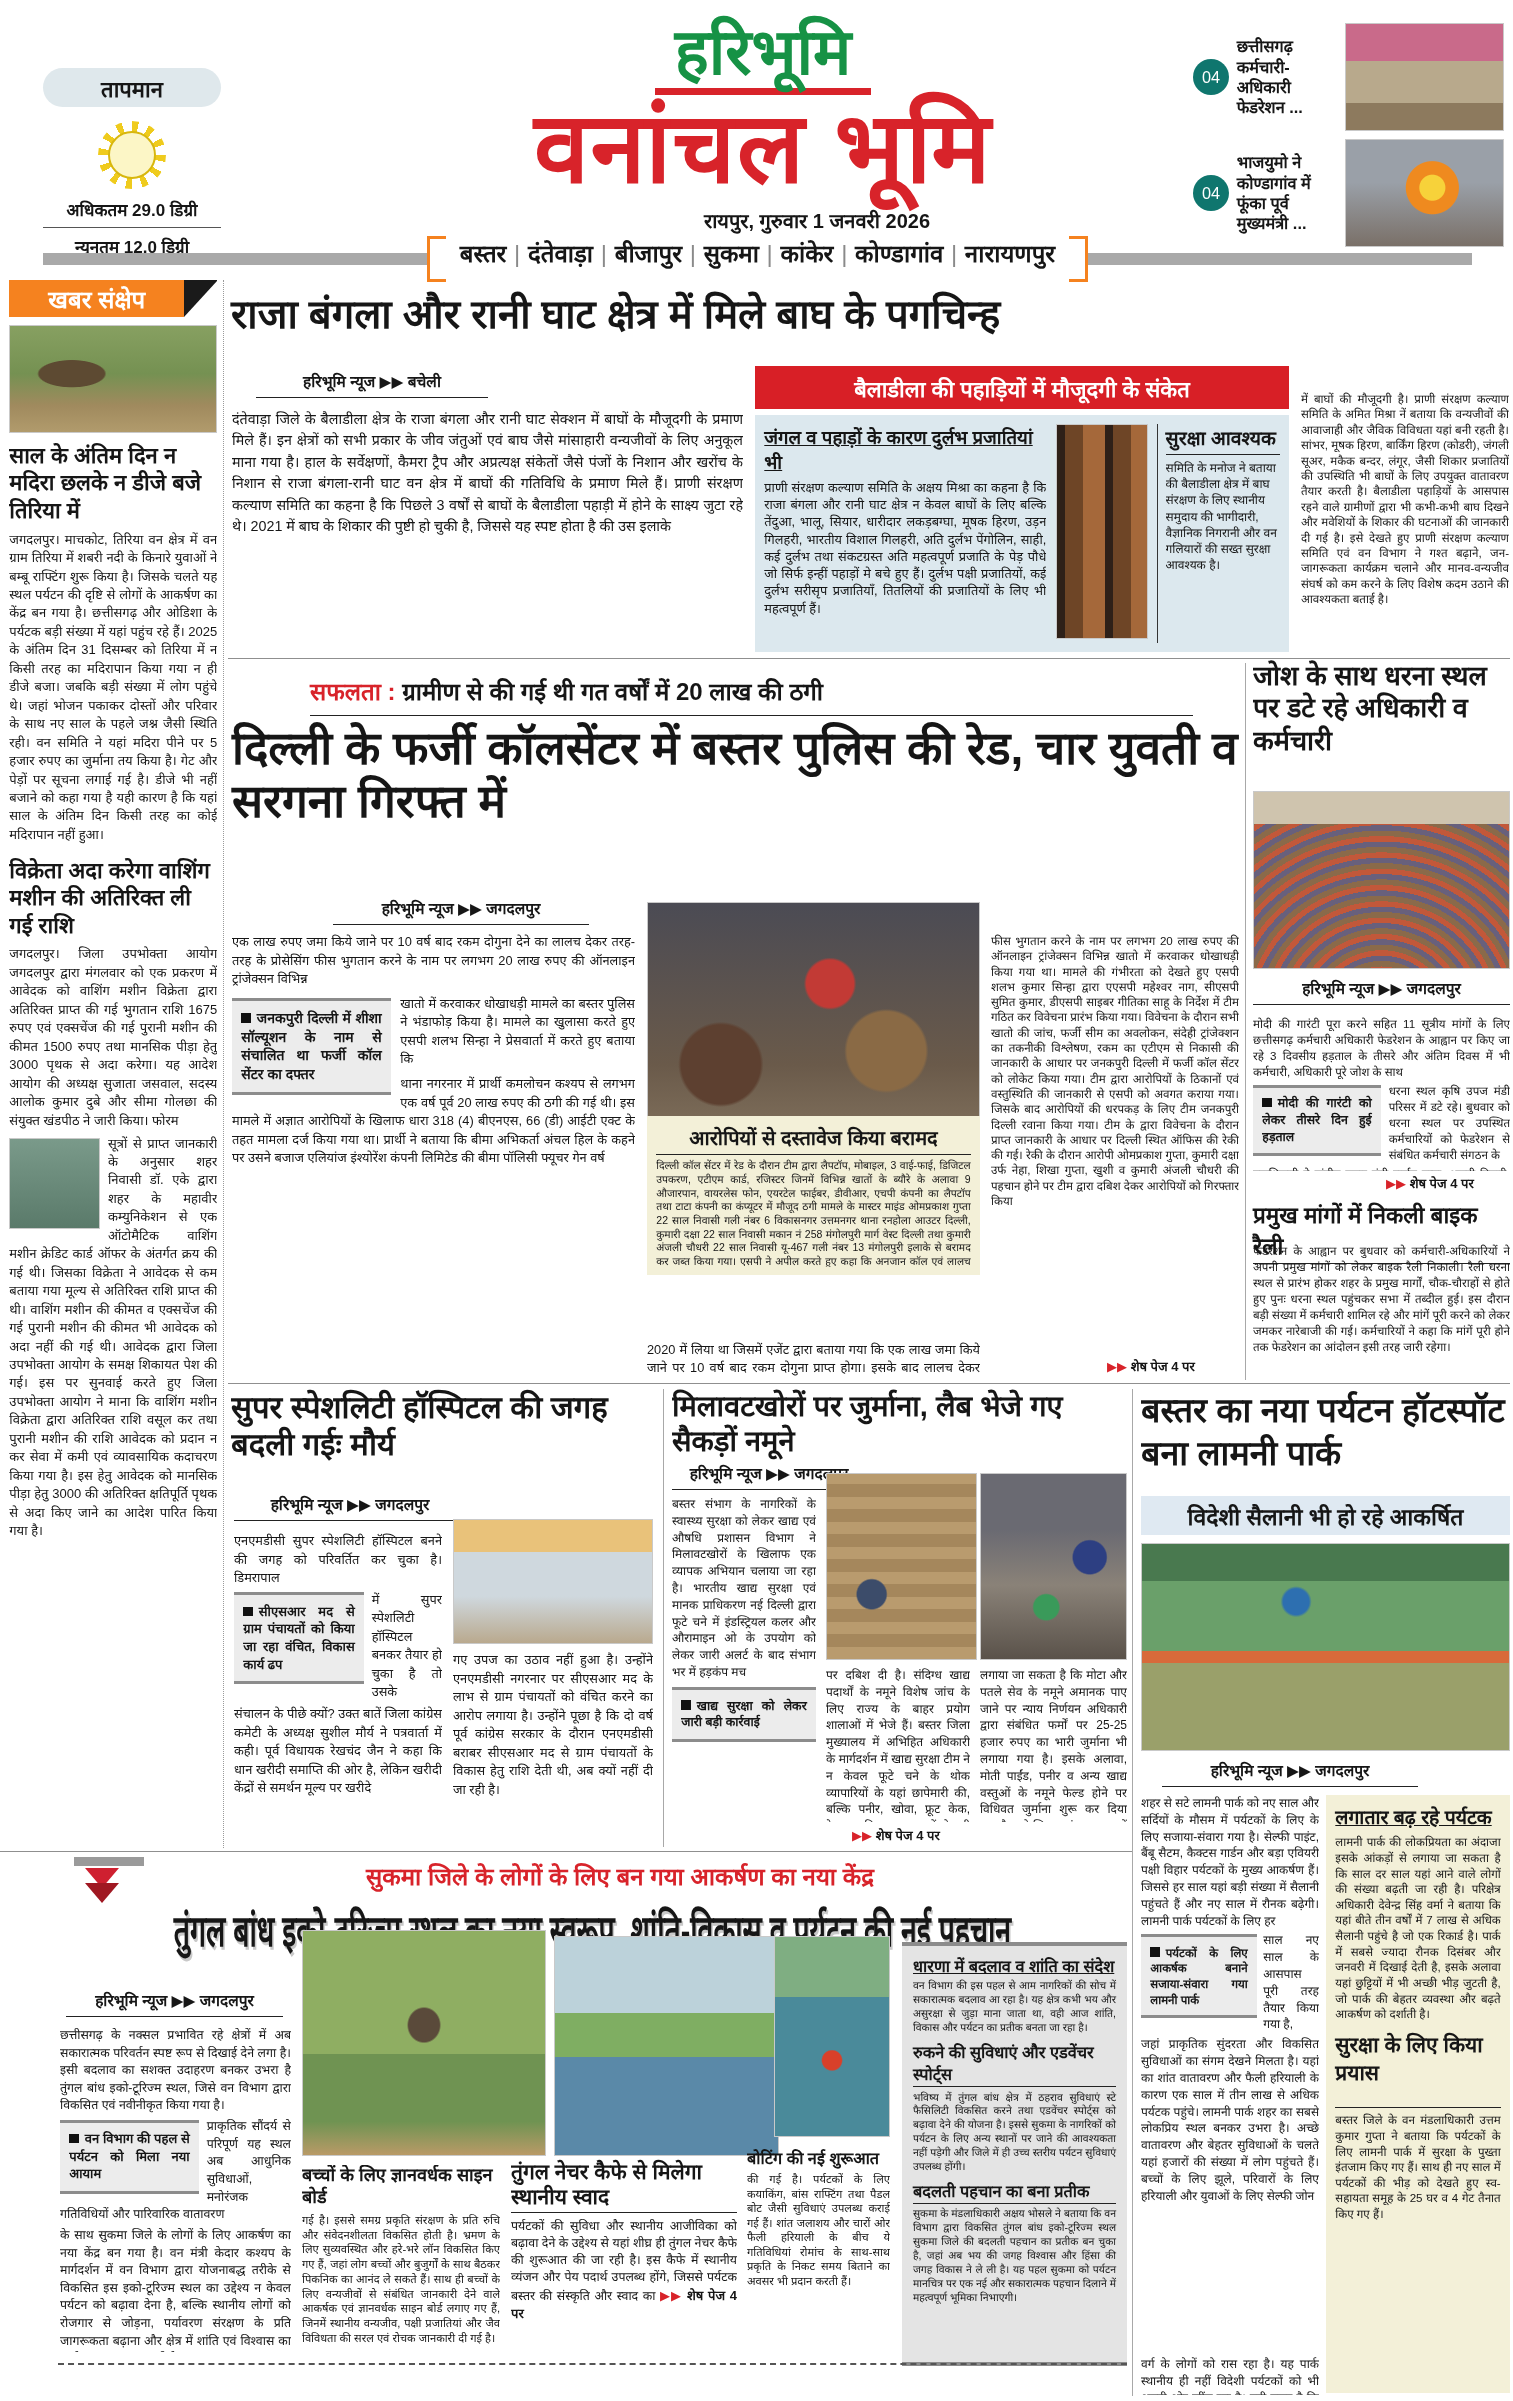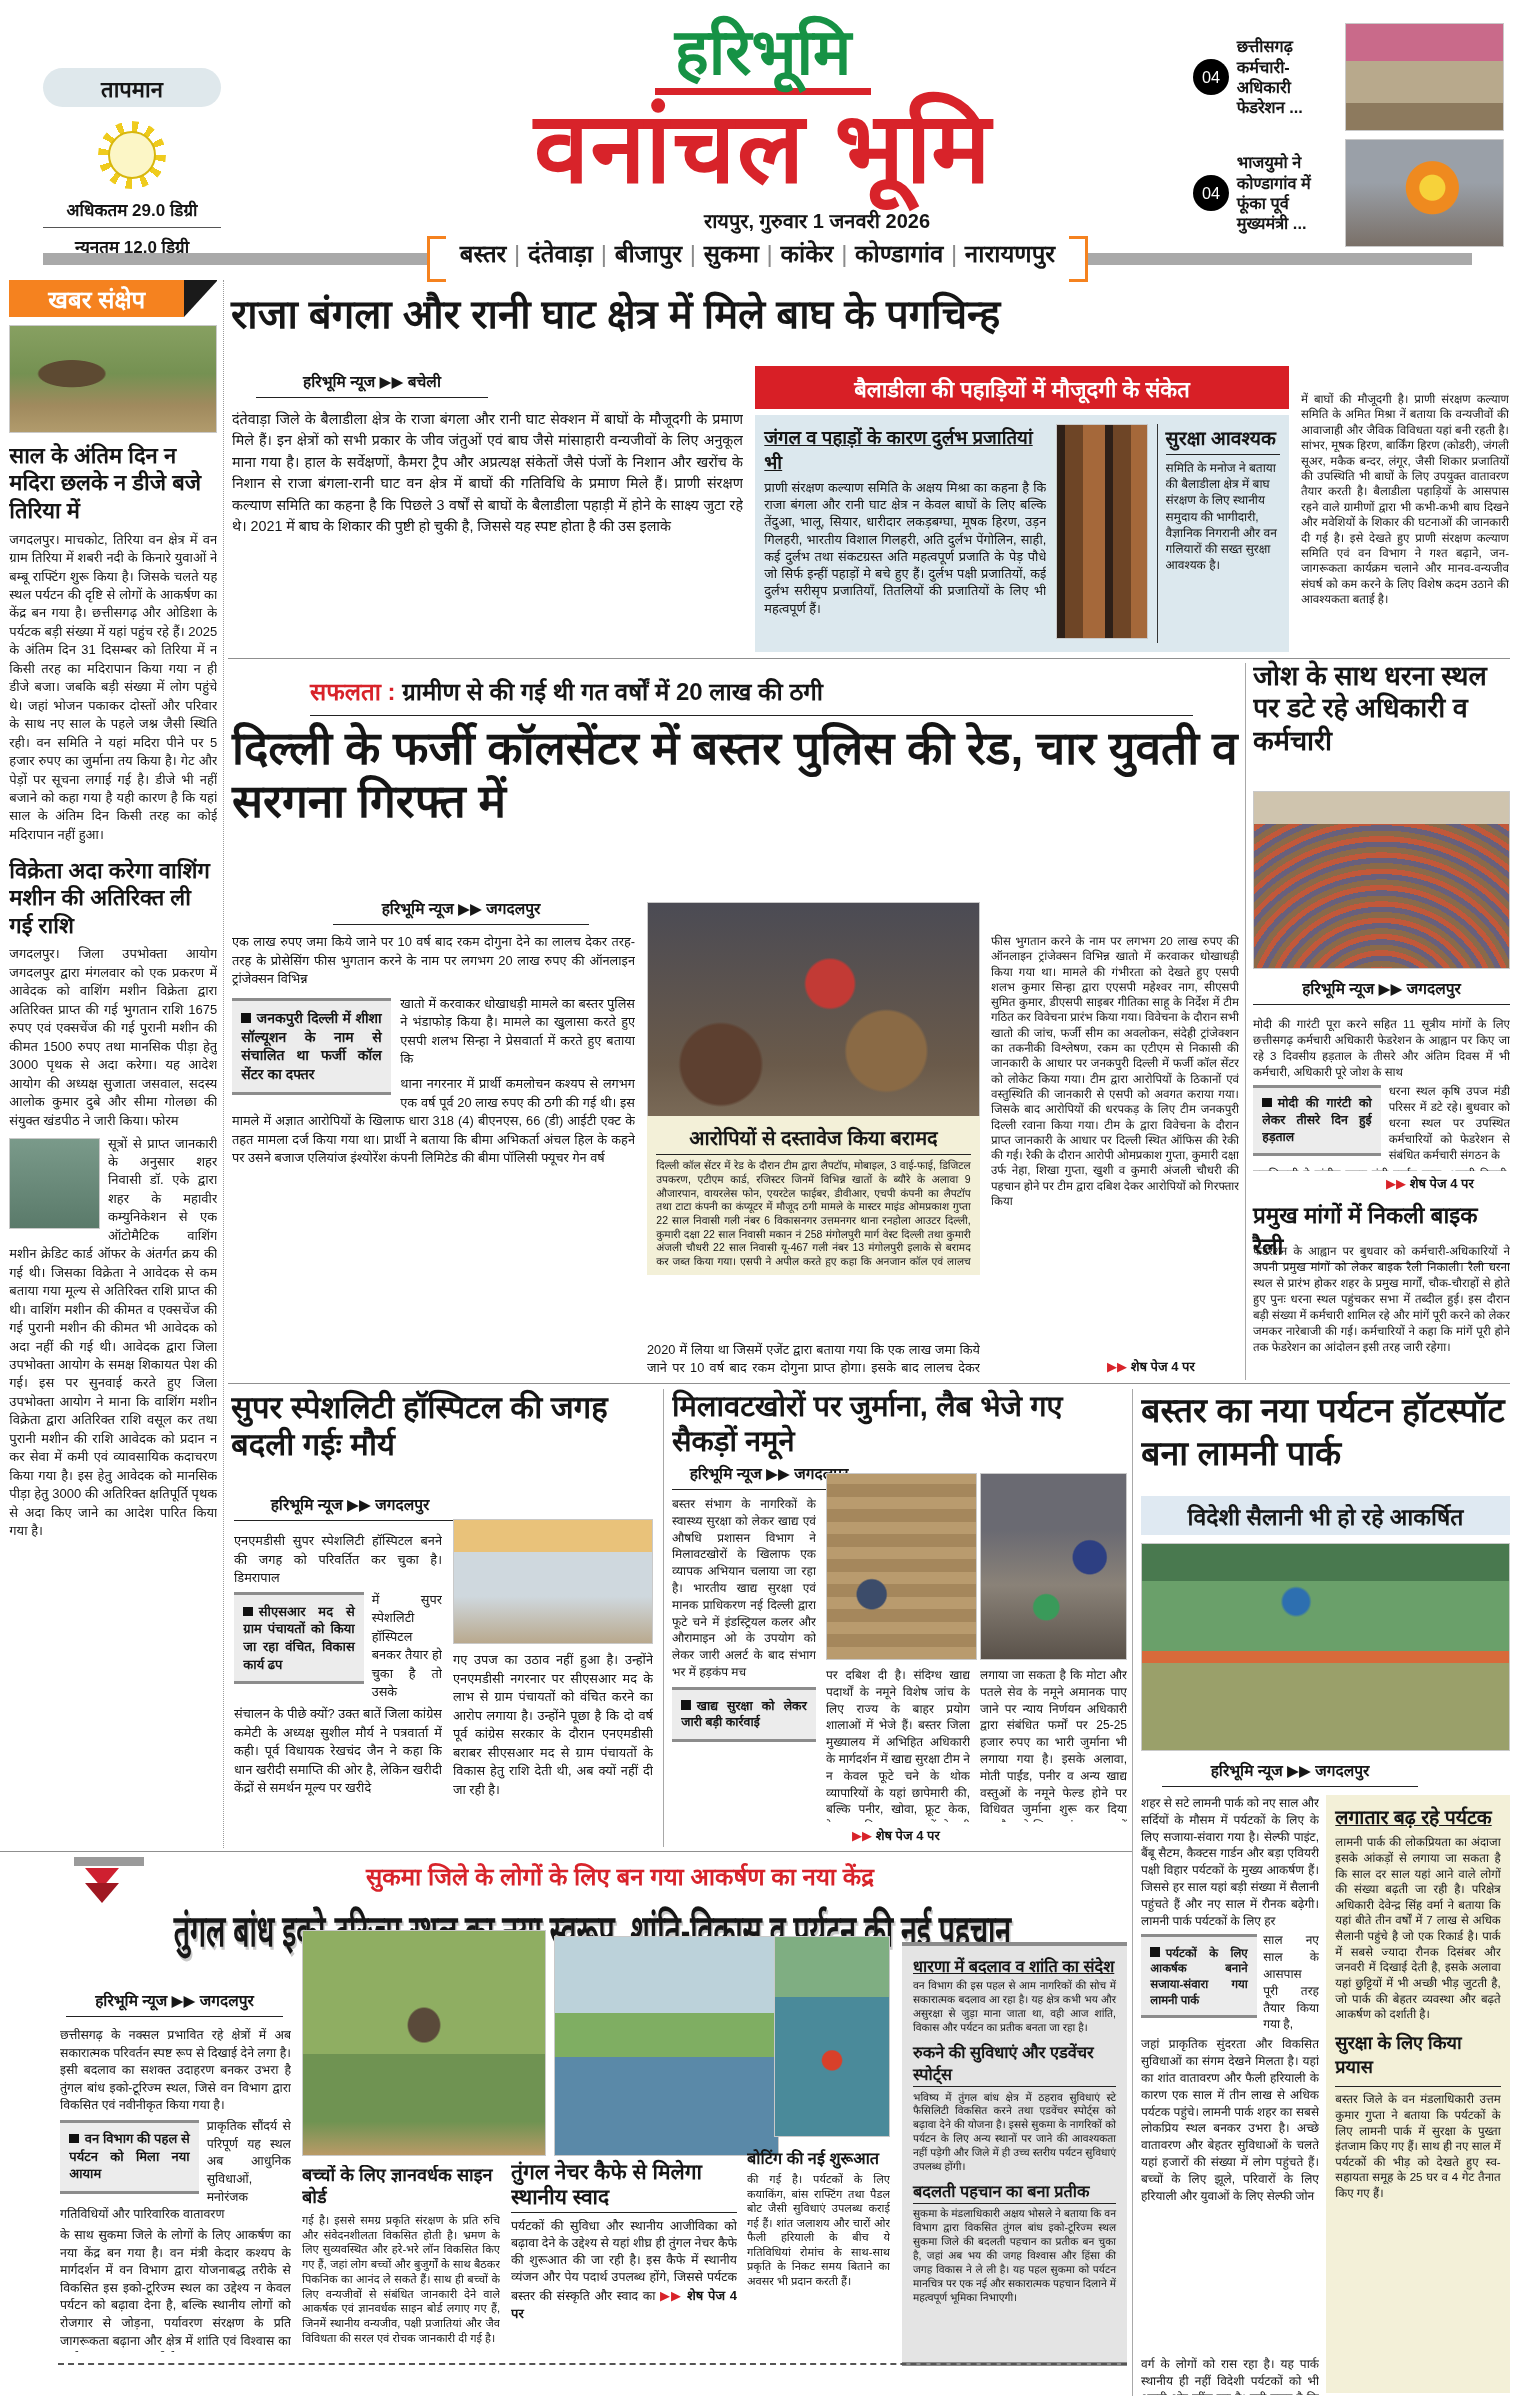--- a/index.html
+++ b/index.html
@@ -27,21 +27,21 @@
   .ph-press{background:radial-gradient(circle at 22% 60%,#5d4030 0 13%,rgba(0,0,0,0) 14%),radial-gradient(circle at 72% 55%,#8a6a45 0 14%,rgba(0,0,0,0) 15%),radial-gradient(circle at 55% 30%,#c23a35 0 9%,rgba(0,0,0,0) 10%),linear-gradient(180deg,#4b4b54,#6a5a4a 60%,#8a7a64)}
   .ph-strike{background:linear-gradient(180deg,#cfc4ae 0 18%,rgba(0,0,0,0) 18%),repeating-radial-gradient(circle at 50% 130%,#c2583a 0 5.4px,#8a6a4a 5.4px 11px,#68607c 11px 16.3px)}
   .ph-hosp{background:linear-gradient(180deg,#e9c27a 0 26%,#cfd8de 26% 62%,#b9a98e)}
   .ph-food1{background:radial-gradient(circle at 30% 65%,#3c4c6a 0 9%,rgba(0,0,0,0) 10%),repeating-linear-gradient(0deg,#b99b6e 0 12.4px,#a5875c 12.4px 25px)}
   .ph-food2{background:radial-gradient(circle at 45% 72%,#3a9a5a 0 8%,rgba(0,0,0,0) 9%),radial-gradient(circle at 75% 45%,#2d3f82 0 11%,rgba(0,0,0,0) 12%),linear-gradient(180deg,#6a6a72 0 30%,#8a8278 60%,#5a524a)}
   .ph-park{background:radial-gradient(circle at 42% 28%,#2d6fb0 0 5%,rgba(0,0,0,0) 6%),linear-gradient(180deg,#49794f 0 18%,#6aa06a 18% 52%,#d86a3a 52% 58%,#9aa06a 58%)}
   .ph-tun1{background:radial-gradient(ellipse at 50% 42%,#5a4a3a 0 9%,rgba(0,0,0,0) 10%),linear-gradient(180deg,#8fae62 0 55%,#6f9352 55% 85%,#b99a67)}
   .ph-tun2{background:linear-gradient(180deg,#bcd2da 0 35%,#7fae62 35% 55%,#5a89a8 55%)}
   .ph-kayak{background:radial-gradient(circle at 50% 62%,#d8402a 0 7%,rgba(0,0,0,0) 8%),linear-gradient(180deg,#7fae82 0 30%,#4a8a9a 30%)}
   .ph-machine{background:linear-gradient(180deg,#7a9a8a,#5a7a6a)}
-  .badge{width:36px;height:36px;border-radius:50%;background:#000000;color:#fff;font-size:16.3px;display:flex;align-items:center;justify-content:center}
+  .badge{width:36px;height:36px;border-radius:50%;background:#0f766e;color:#fff;font-size:16.3px;display:flex;align-items:center;justify-content:center}
   .sun{width:68px;height:68px;border-radius:50%;background:repeating-conic-gradient(#efcb1d 0deg 12deg,rgba(0,0,0,0) 12deg 30deg);position:relative}
   .sun::after{content:"";position:absolute;inset:10px;border-radius:50%;background:#fcf6c6;border:2.3px solid #d8b70e}
   .redbanner{background:#d81f26;color:#fff;font-weight:bold;display:flex;align-items:center;justify-content:center}
   .creambox{background:#f3f0d8;padding:7.7px 9.3px;overflow:hidden}
   .graybox{background:#e4e4e4;border-top:4.6px solid #8c8c8c;border-bottom:4.6px solid #8c8c8c;padding:9.3px 11px;overflow:hidden}
   .khbanner{background:#f5821f;color:#fff;font-weight:bold;font-size:24px;display:flex;align-items:center;justify-content:center;position:relative}
   .khbanner .fold{position:absolute;right:-34px;top:0;width:0;height:0;border-left:34px solid #1a1a1a;border-bottom:37px solid rgba(0,0,0,0)}
   .brk{width:18.6px;height:46px;border:3.9px solid #f5821f;align-self:center}
   .brk-l{border-right:none}.brk-r{border-left:none}
   .tabtxt{font-size:24px;font-weight:bold;white-space:nowrap;padding:0 14px}
@@ -213,21 +213,21 @@
     <div style="margin:3.1px 0">
       <div class="pullbox" style="float:left;width:116px;margin:1.5px 6.2px 1.5px 0;font-size:11.6px"><span class="sq"></span><span>पर्यटकों के लिए आकर्षक बनाने सजाया-संवारा गया लामनी पार्क</span></div>
       <span>साल नए साल के आसपास पूरी तरह तैयार किया गया है,</span>
     </div>
     <span>जहां प्राकृतिक सुंदरता और विकसित सुविधाओं का संगम देखने मिलता है। यहां का शांत वातावरण और फैली हरियाली के कारण एक साल में तीन लाख से अधिक पर्यटक पहुंचे। लामनी पार्क शहर का सबसे लोकप्रिय स्थल बनकर उभरा है। अच्छे वातावरण और बेहतर सुविधाओं के चलते यहां हजारों की संख्या में लोग पहुंचते हैं। बच्चों के लिए झूले, परिवारों के लिए हरियाली और युवाओं के लिए सेल्फी जोन</span>
   </div>
 
   <div class="abs creambox" style="left:1326px;top:1795px;width:184px;height:598px">
     <div class="boxtitle" style="font-size:19.4px;margin-bottom:4.6px">लगातार बढ़ रहे पर्यटक</div>
     <div class="just" style="font-size:11.6px;line-height:1.35">लामनी पार्क की लोकप्रियता का अंदाजा इसके आंकड़ों से लगाया जा सकता है कि साल दर साल यहां आने वाले लोगों की संख्या बढ़ती जा रही है। परिक्षेत्र अधिकारी देवेन्द्र सिंह वर्मा ने बताया कि यहां बीते तीन वर्षों में 7 लाख से अधिक सैलानी पहुंचे है जो एक रिकार्ड है। पार्क में सबसे ज्यादा रौनक दिसंबर और जनवरी में दिखाई देती है, इसके अलावा यहां छुट्टियों में भी अच्छी भीड़ जुटती है, जो पार्क की बेहतर व्यवस्था और बढ़ते आकर्षण को दर्शाती है।</div>
-    <div style="font-size:18px;font-weight:800;border-bottom:1.5px solid #222;margin:7.7px 0 4.6px 0;padding-bottom:8px">सुरक्षा के लिए किया प्रयास</div>
+    <div style="font-size:21px;font-weight:800;border-bottom:1.5px solid #222;margin:7.7px 0 4.6px 0;padding-bottom:21px">सुरक्षा के लिए किया प्रयास</div>
     <div class="just" style="font-size:11.6px;line-height:1.35">बस्तर जिले के वन मंडलाधिकारी उत्तम कुमार गुप्ता ने बताया कि पर्यटकों के लिए लामनी पार्क में सुरक्षा के पुख्ता इंतजाम किए गए हैं। साथ ही नए साल में पर्यटकों की भीड़ को देखते हुए स्व-सहायता समूह के 25 घर व 4 गेट तैनात किए गए हैं।</div>
   </div>
   <div class="abs just clip" style="left:1141px;top:2356px;width:178px;height:39px;font-size:12px;line-height:1.4">वर्ग के लोगों को रास रहा है। यह पार्क स्थानीय ही नहीं विदेशी पर्यटकों को भी अपनी ओर खींच रहा है। यही वजह है कि यहां बीते तीन वर्षों में 473 विदेशी पर्यटक भी पहुंच चुके हैं।</div>
 
   <div class="abs hline" style="left:0px;top:1851px;width:1132px"></div>
 
   <div class="chev abs" style="left:74px;top:1857px">
     <span class="bar"></span>
       <span class="v1"></span>
       <span class="v2"></span>

